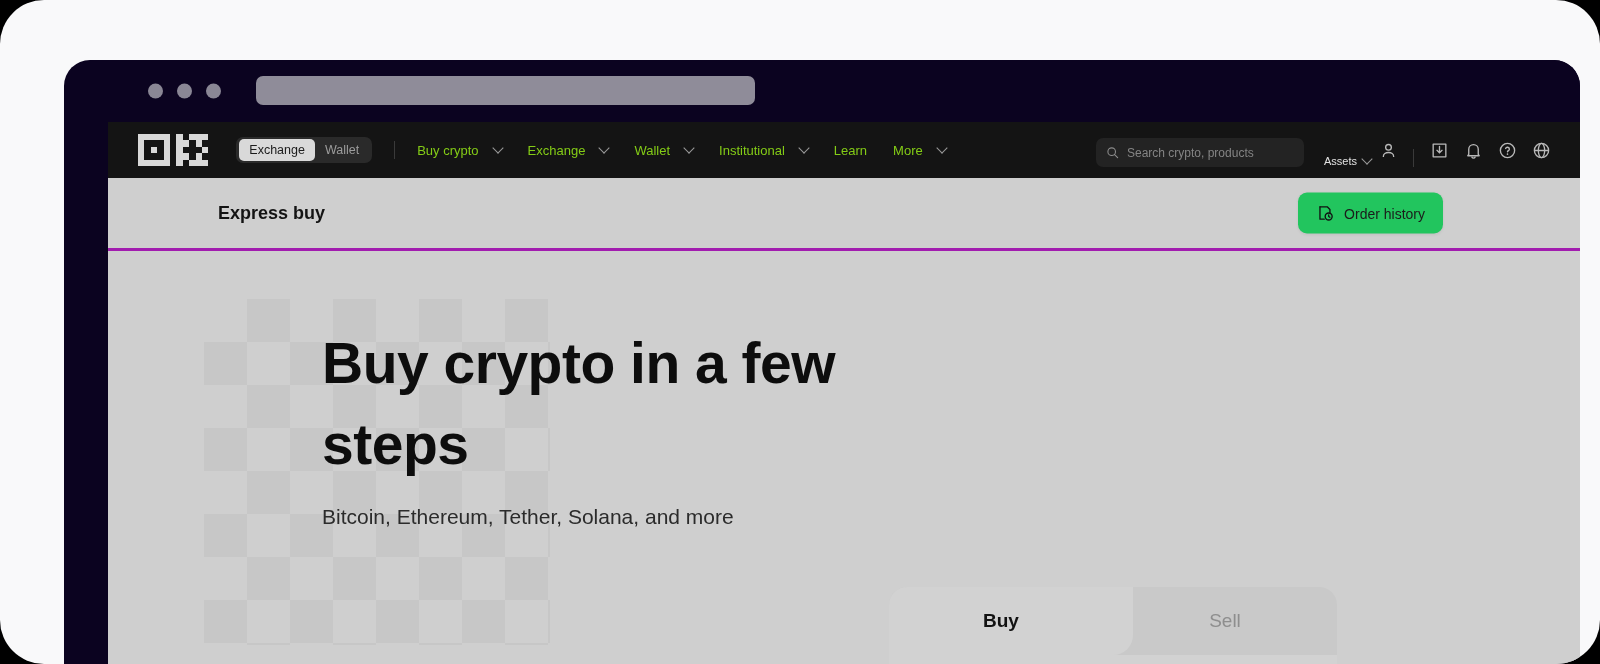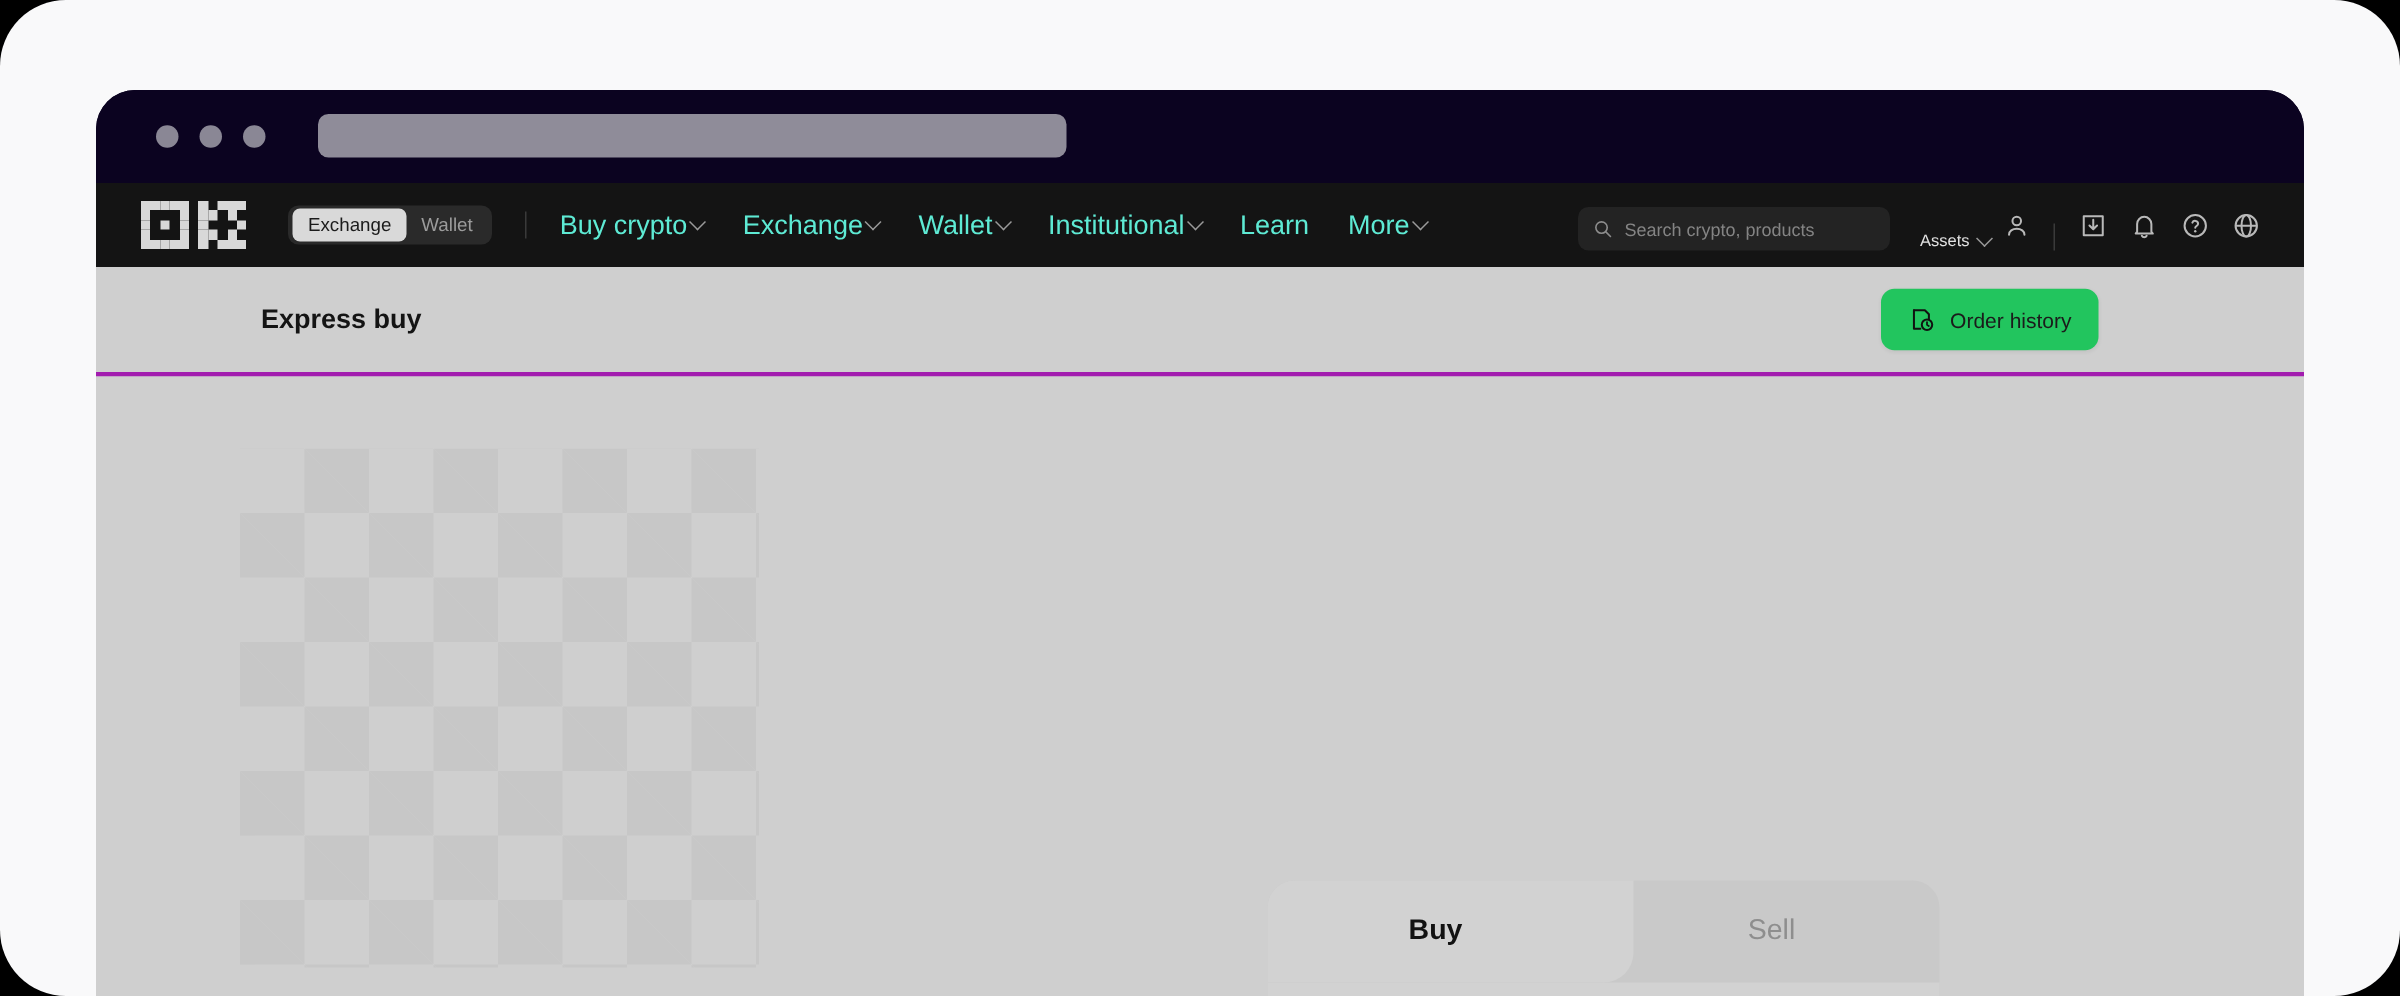--- a/index.html
+++ b/index.html
@@ -28,20 +28,21 @@
   #browser-window {
     position: absolute;
     left: 64px;
     top: 60px;
     width: 1472px;
     height: 604px;
     background: #0b0320;
     border-top-left-radius: 26px;
     border-top-right-radius: 26px;
     overflow: hidden;
+    padding-left: 44px;
   }
 
   
   #browser-chrome {
     position: relative;
     height: 62px;
     background: #0b0320;
   }
   .traffic-lights {
     position: absolute;
@@ -123,23 +124,23 @@
 
   #nav-links {
     display: flex;
     align-items: center;
     gap: 26px;
     flex: 0 0 auto;
   }
   .nav-link {
     display: flex;
     align-items: center;
-    gap: 3px;
-    color: #5eead4;
-    font-size: 18px;
+    gap: 15px;
+    color: #84cc16;
+    font-size: 13px;
     white-space: nowrap;
   }
   .caret {
     display: inline-block;
     width: 7px;
     height: 7px;
     border-right: 1.4px solid #9a9a9a;
     border-bottom: 1.4px solid #9a9a9a;
     transform: translateY(-2px) rotate(45deg);
   }
@@ -497,20 +498,24 @@
             <circle cx="16" cy="16.4" r="4.4" stroke="#111" stroke-width="1.7"></circle>
             <path d="M16 14.2v2.3l1.5 1" stroke="#111" stroke-width="1.5" stroke-linecap="round" stroke-linejoin="round"></path>
           </svg>
           <span class="lbl">Order history</span>
         </div>
       </div>
 
       <div id="hero">
         <div id="checker"></div>
 
+        <div id="hero-copy">
+          <h1 id="hero-title">Buy crypto in a few steps</h1>
+          <p id="hero-subtitle">Bitcoin, Ethereum, Tether, Solana, and more</p>
+        </div>
 
         <div id="buy-card">
           <div id="card-tabs">
             <div id="tab-active-bg"></div>
             <div class="card-tab active">Buy</div>
             <div class="card-tab inactive">Sell</div>
           </div>
 
           <div id="card-body">
             

